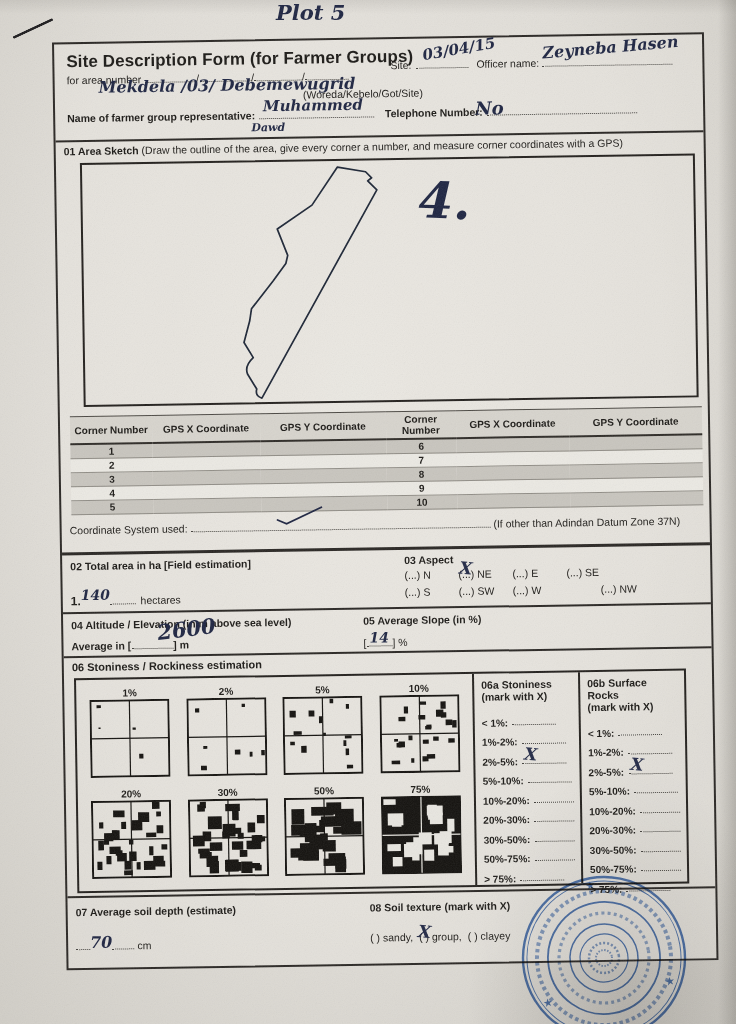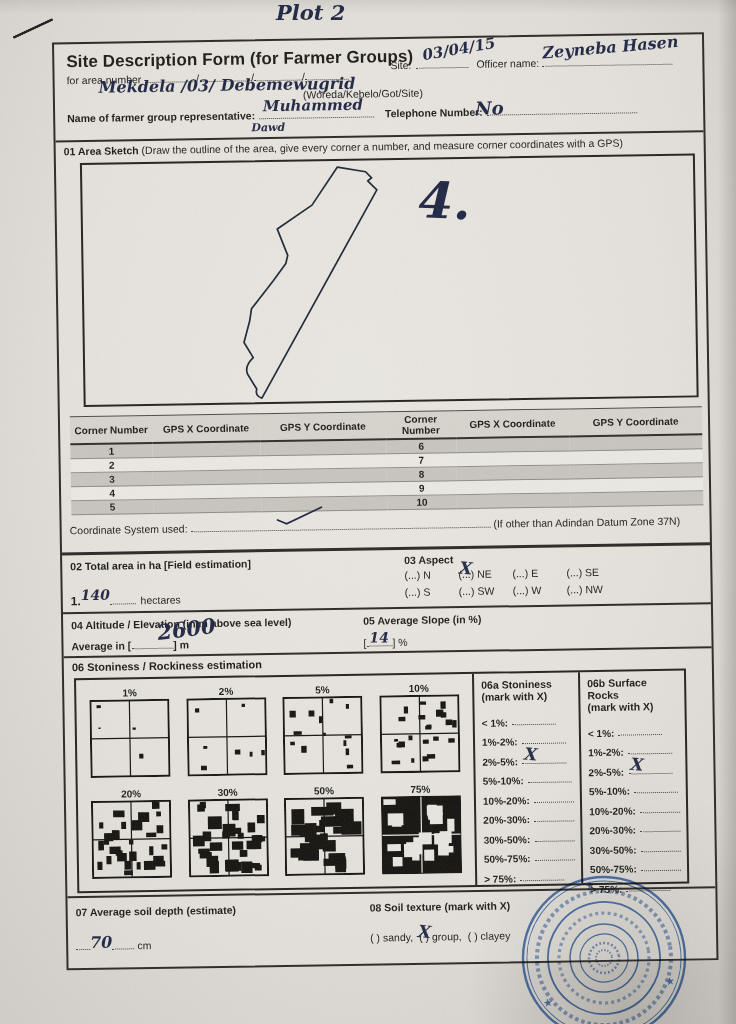--- a/index.html
+++ b/index.html
@@ -55,21 +55,21 @@
   .penmark{position:absolute;left:11px;top:27px;width:44px;border-top:3.5px solid #1d1c1e;
     transform:rotate(-25deg);border-radius:2px;}
   .stamp{position:absolute;left:518px;top:872px;mix-blend-mode:multiply;opacity:.85;}
 </style>
 </head>
 <body>
 
 <div class="scan">
 
   <div class="penmark"></div>
-  <div class="plot hw">Plot 2</div>
+  <div class="plot hw">Plot 5</div>
 
   <div class="form">
 
     <div class="header">
       <div class="title" style="position:absolute;left:12px;top:8px;">Site Description Form (for Farmer Groups)</div>
 
       <div style="position:absolute;left:336px;top:14px;width:330px;">
         <span class="hw" style="position:absolute;left:32px;top:-12px;font-size:15px;transform:rotate(-9deg);">03/04/15</span>
         <span class="p" style="position:absolute;left:0;top:6px;">Site:</span>
         <span class="ldr" style="position:absolute;left:26px;top:6px;width:52px;"></span>
@@ -185,21 +185,21 @@
 
     <div class="row0203">
       <div class="p b" style="position:absolute;left:8px;top:5px;">02 Total area in ha [Field estimation]</div>
       <div style="position:absolute;left:8px;top:36px;">
         <span class="p b" style="font-size:12px;">1.</span><span class="hw" style="font-size:14px;position:relative;top:-5px;">140</span><span class="ldr" style="width:26px"></span>
         <span class="p">hectares</span>
       </div>
       <div style="position:absolute;left:342px;top:4px;">
         <div class="p b">03 Aspect</div>
         <div class="p" style="margin-top:2px;"><span class="opt" style="width: 54px;"><span>(...)</span><span> N</span></span><span class="opt" style="width: 54px;"><span>(...)</span><span> NE</span><span class="hwx" style="left: 1px; top: -6px;">X</span></span><span class="opt" style="width: 54px;"><span>(...)</span><span> E</span></span><span class="opt" style="width: 54px;"><span>(...)</span><span> SE</span></span></div>
-        <div class="p" style="margin-top:4px;"><span class="opt" style="width: 54px;"><span>(...)</span><span> S</span></span><span class="opt" style="width: 54px;"><span>(...)</span><span> SW</span></span><span class="opt" style="width: 54px;"><span>(...)</span><span> W</span></span><span class="opt" style="width: 54px;"><span>(...)</span><span> NW</span></span></div>
+        <div class="p" style="margin-top:4px;"><span class="opt" style="width: 54px;"><span>(...)</span><span> S</span></span><span class="opt" style="width: 54px;"><span>(...)</span><span> SW</span></span><span class="opt" style="width: 54px;"><span>(...)</span><span> W</span></span><span class="opt" style="width: 54px; margin-left: 34px;"><span>(...)</span><span> NW</span></span></div>
       </div>
     </div>
 
     <div class="row0405">
       <div class="p b" style="position:absolute;left:8px;top:5px;">04 Altitude / Elevation (in m above sea level)</div>
       <div class="p b" style="position:absolute;left:8px;top:26px;">
         <span>Average in [</span><span class="ldr" style="width:42px"></span><span>] m</span>
       </div>
       <span class="hw" style="position:absolute;left:94px;top:4px;font-size:21px;transform:rotate(-6deg);">2600</span>
       <div class="p b" style="position:absolute;left:300px;top:5px;">05 Average Slope (in %)</div>

